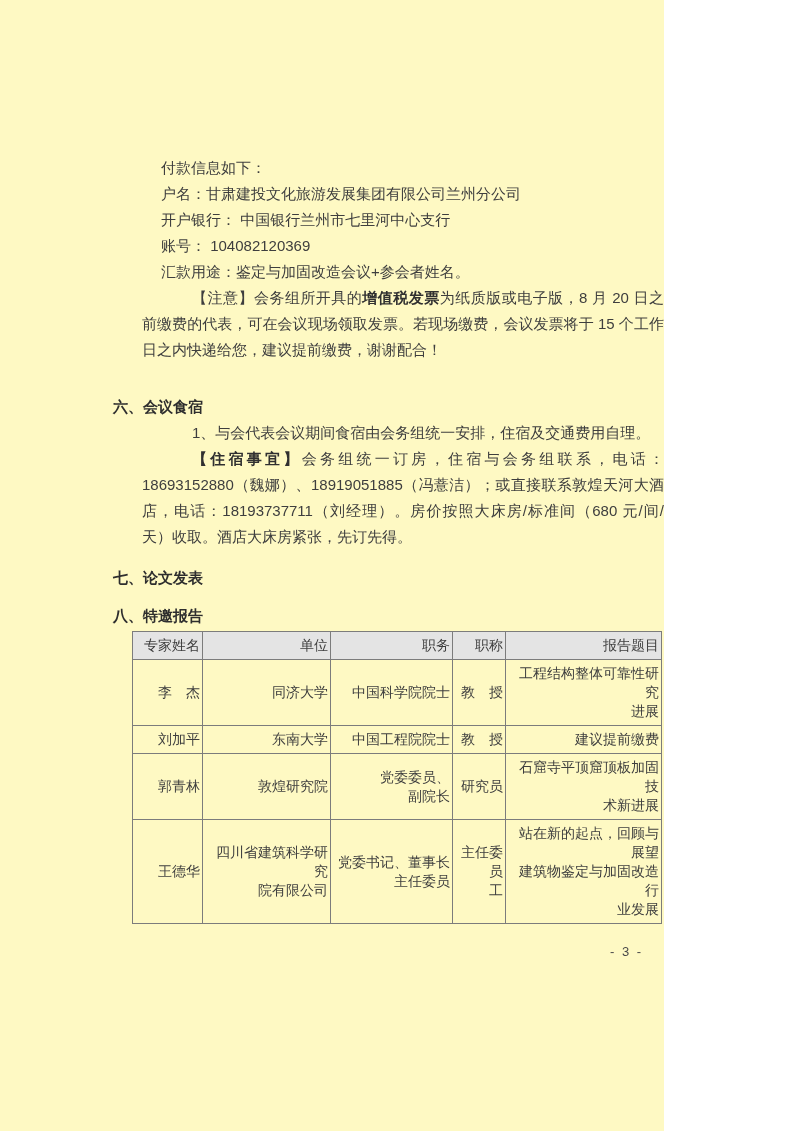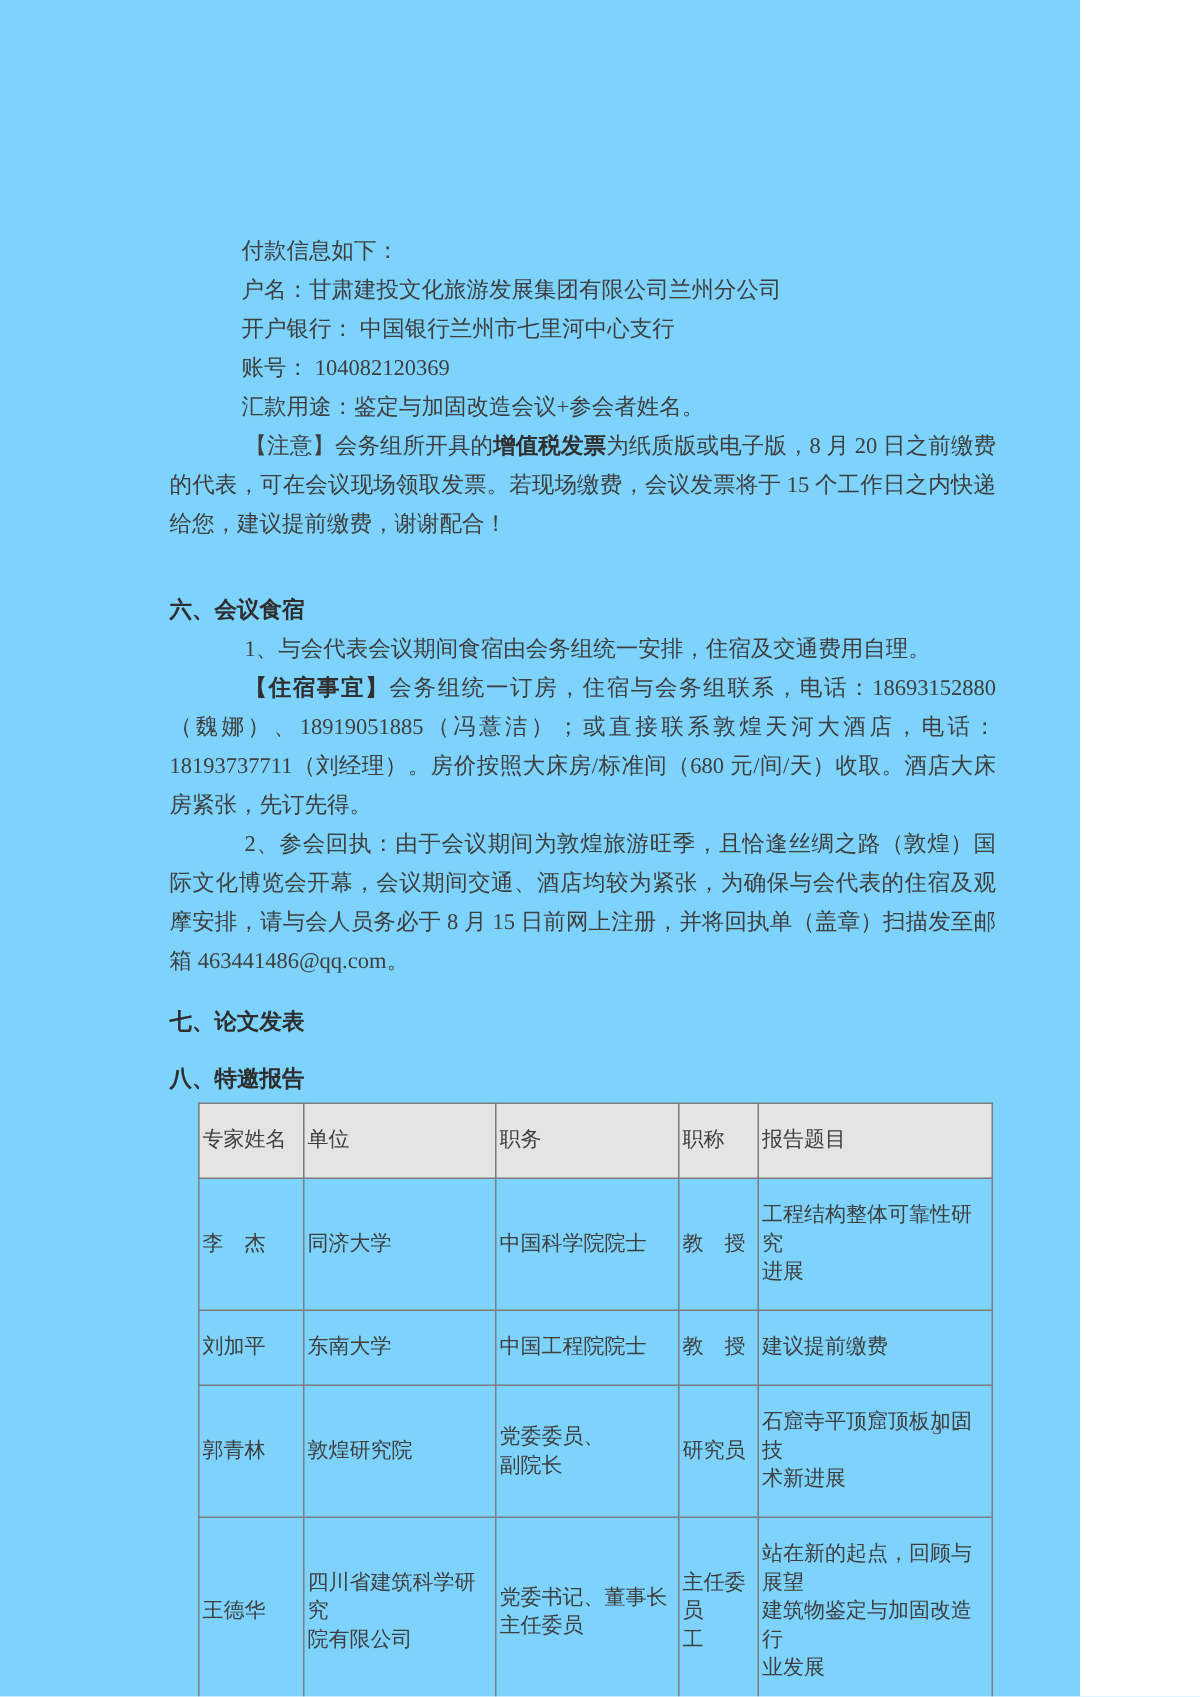--- a/index.html
+++ b/index.html
@@ -1,34 +1,35 @@
 <!DOCTYPE html>
 <html><head>
 <meta charset="utf-8">
 <style>
   * { margin:0; padding:0; box-sizing:border-box; }
   html,body { background:#ffffff; }
   .page {
     position:relative;
-    width:720px; height:1131px;
-    background:#7dd3fc;
-    font-family:Liberation Serif, serif;
+    width:664px; height:1131px;
+    background:#fef9c3;
+    font-family:Liberation Sans, sans-serif;
     color:#3e3e3e;
     overflow:hidden;
   }
   .content {
     position:absolute;
     left:113px; top:155px; width:551px;
   }
   .para {
     font-size:15px;
     line-height:26px;
     text-align:justify;
     text-indent:50px;
     color:#3e3e3e;
+    margin-left:29px;
   }
   .info-line {
     font-size:15px;
     line-height:26px;
     padding-left:48px;
     color:#3e3e3e;
   }
   .bold { font-weight:bold; color:#303030; }
   .section-heading {
     font-size:15px;
@@ -43,25 +44,25 @@
     margin-top:2px;
     margin-left:19px;
     width:529px;
     border-collapse:collapse;
     table-layout:fixed;
   }
   table.speakers th, table.speakers td {
     border:1px solid #7c7c7c;
     font-size:14px;
     line-height:19px;
-    text-align:left;
+    text-align:right;
     vertical-align:middle;
     font-weight:normal;
     white-space:pre-line;
-    padding:15px 2px;
+    padding:4px 2px;
     color:#3e3e3e;
   }
   table.speakers th {
     background:#e4e4e4;
     height:22px;
   }
   .page-number {
     position:absolute;
     left:610px; top:944px;
     font-size:13px;
@@ -79,21 +80,20 @@
     <div class="info-line">户名：甘肃建投文化旅游发展集团有限公司兰州分公司</div>
     <div class="info-line">开户银行：  中国银行兰州市七里河中心支行</div>
     <div class="info-line">账号：  104082120369</div>
     <div class="info-line">汇款用途：鉴定与加固改造会议+参会者姓名。</div>
 
     <div class="para"><span>【注意】会务组所开具的</span><span class="bold">增值税发票</span><span>为纸质版或电子版，8 月 20 日之前缴费的代表，可在会议现场领取发票。若现场缴费，会议发票将于 15 个工作日之内快递给您，建议提前缴费，谢谢配合！</span></div>
 
     <div class="section-heading h6">六、会议食宿</div>
     <div class="para">1、与会代表会议期间食宿由会务组统一安排，住宿及交通费用自理。</div>
     <div class="para"><span class="bold">【住宿事宜】</span><span>会务组统一订房，住宿与会务组联系，电话：18693152880（魏娜）、18919051885（冯薏洁）；或直接联系敦煌天河大酒店，电话：18193737711（刘经理）。房价按照大床房/标准间（680 元/间/天）收取。酒店大床房紧张，先订先得。</span></div>
-    <div class="para">2、参会回执：由于会议期间为敦煌旅游旺季，且恰逢丝绸之路（敦煌）国际文化博览会开幕，会议期间交通、酒店均较为紧张，为确保与会代表的住宿及观摩安排，请与会人员务必于 8 月 15 日前网上注册，并将回执单（盖章）扫描发至邮箱 463441486@qq.com。</div>
 
     <div class="section-heading h7">七、论文发表</div>
 
     <div class="section-heading h8">八、特邀报告</div>
 
     <table class="speakers">
       <colgroup>
         <col style="width:70px">
           <col style="width:128px">
           <col style="width:122px">

